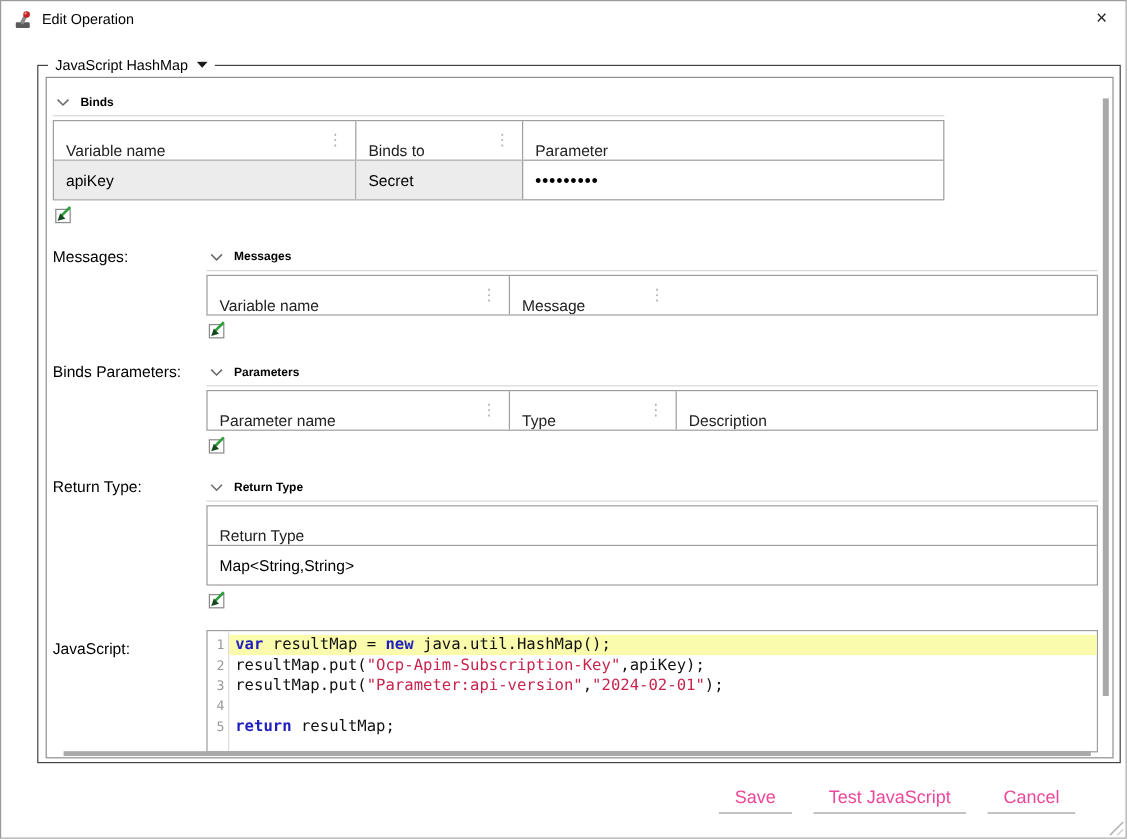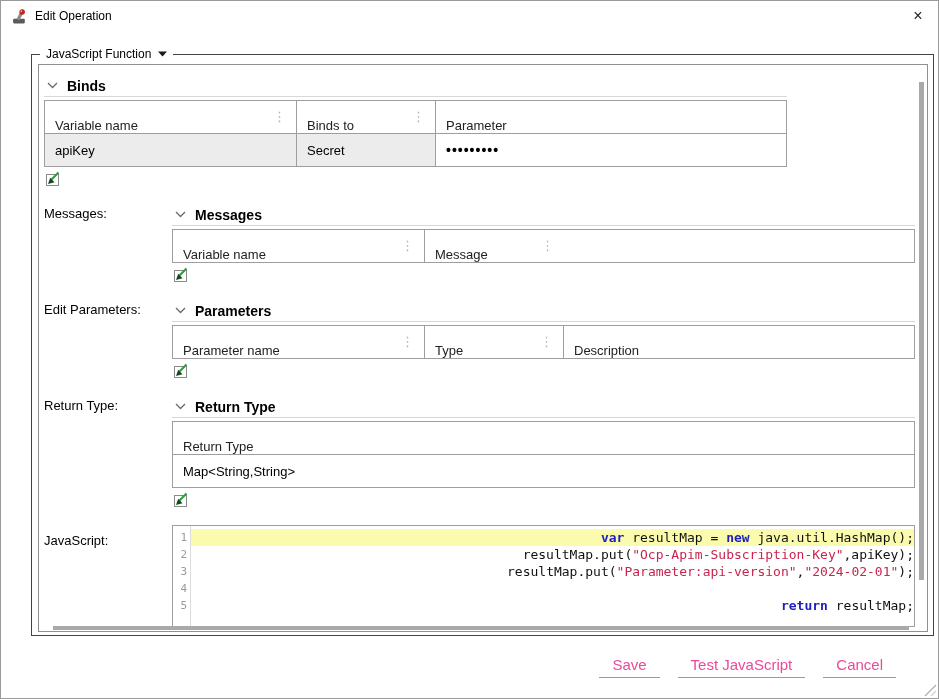--- a/index.html
+++ b/index.html
@@ -22,21 +22,21 @@
 
   
   .panel{position:absolute;left:6px;top:9px;right:5px;bottom:3px;
     border:1px solid #8f8f8f;overflow:hidden;padding:10px 0 0 5px;box-sizing:border-box;}
 
   .section{display:flex;margin-bottom:17px;}
   .side-label{width:128px;flex:none;font-size:13px;padding-top:2px;}
   .sec-body{width:743px;flex:none;}
   .collapse-header{display:flex;align-items:center;gap:9px;height:22px;
     border-bottom:1px solid #d8d8d8;padding-left:3px;box-sizing:border-box;}
-  .sec-title{font-weight:bold;font-size:14px;}
+  .sec-title{font-weight:bold;font-size:10px;}
 
   
   .grid{margin-top:3px;border:1px solid #9e9e9e;width:743px;box-sizing:border-box;background:#fff;}
   .tr{display:flex;height:32px;border-bottom:1px solid #9e9e9e;}
   .tr:last-child{border-bottom:none;}
   .th,.td{box-sizing:border-box;border-right:1px solid #9e9e9e;display:flex;
     align-items:center;padding:0 10px;font-size:13px;overflow:hidden;white-space:nowrap;}
   .th:last-child,.td:last-child{border-right:none;}
   .cols3 .th:nth-child(1),.cols3 .td:nth-child(1){width:252px;}
   .cols3 .th:nth-child(2),.cols3 .td:nth-child(2){width:139px;}
@@ -48,21 +48,21 @@
   .td.shaded{background:#ececec;}
   .td.mask{font-size:14px;font-weight:bold;letter-spacing:1px;}
   .add-icon{margin-top:4px;display:block;}
 
   
   .code-editor{display:flex;width:743px;height:102px;border:1px solid #9e9e9e;
     box-sizing:border-box;background:#fff;
     font-family:"DejaVu Sans Mono","Liberation Mono",monospace;font-size:13px;}
   .gutter{width:17px;flex:none;border-right:1px solid #dcdcdc;padding-top:3px;}
   .ln{height:17px;line-height:17px;font-size:11px;color:#9a9a9a;text-align:right;padding-right:3px;}
-  .code-lines{flex:1;padding-top:3px;overflow:hidden;text-align:right;}
+  .code-lines{flex:1;padding-top:3px;overflow:hidden;}
   .code-line{height:17px;min-height:17px;line-height:17px;white-space:pre;padding-left:5px;}
   .code-line.hl{background:#fbfbad;}
   .tok-kw{color:#1f1fbf;font-weight:bold;}
   .tok-str{color:#c7254e;}
   .tok-plain{color:#111;}
 
   
   .vscroll{position:absolute;top:17px;right:3px;width:5px;height:498px;background:#a9a9a9;}
   .hscroll{position:absolute;bottom:1px;left:14px;height:4px;width:856px;background:#a9a9a9;}
 
@@ -84,21 +84,21 @@
       <path d="M6.5 11 L10 4.5" stroke="#8a8a8a" stroke-width="3"></path>
       <circle cx="10.5" cy="3.8" r="2.6" fill="#c42222"></circle>
       <circle cx="9.7" cy="3" r="0.9" fill="#ff9a9a"></circle>
     </svg>
     <span class="title">Edit Operation</span>
     <span class="close">×</span>
   </div>
 
   <div class="groupbox">
     <div class="legend">
-      <span>JavaScript Function</span>
+      <span>JavaScript HashMap</span>
       <span class="caret">
         <svg width="9" height="6" viewBox="0 0 9 6">
             <polygon points="0,0.5 9,0.5 4.5,5.5" fill="#1a1a1a"></polygon>
           </svg>
       </span>
     </div>
 
     <div class="panel" style="position:absolute;">
 
       <div class="section">
@@ -160,21 +160,21 @@
             </div>
           <svg class="add-icon" width="16" height="16" viewBox="0 0 16 16">
             <rect x="2.5" y="3.5" width="12" height="11" fill="#fff" stroke="#8a8a8a"></rect>
             <path d="M14.5 1.5 L7.5 8.5" stroke="#2e9e3e" stroke-width="2.2" fill="none"></path>
             <path d="M4 13 L10.5 11.2 L6.2 6.8 Z" fill="#15491f"></path>
           </svg>
         </div>
       </div>
 
       <div class="section">
-        <div class="side-label">Edit Parameters:</div>
+        <div class="side-label">Binds Parameters:</div>
         <div class="sec-body">
           <div class="collapse-header">
             <svg width="11" height="7" viewBox="0 0 11 7">
                 <polyline points="1,1 5.5,5.5 10,1" fill="none" stroke="#6a6a6a" stroke-width="1.3"></polyline>
               </svg>
             <span class="sec-title">Parameters</span>
           </div>
           <div class="grid cols3">
               <div class="tr">
                 <div class="th">

